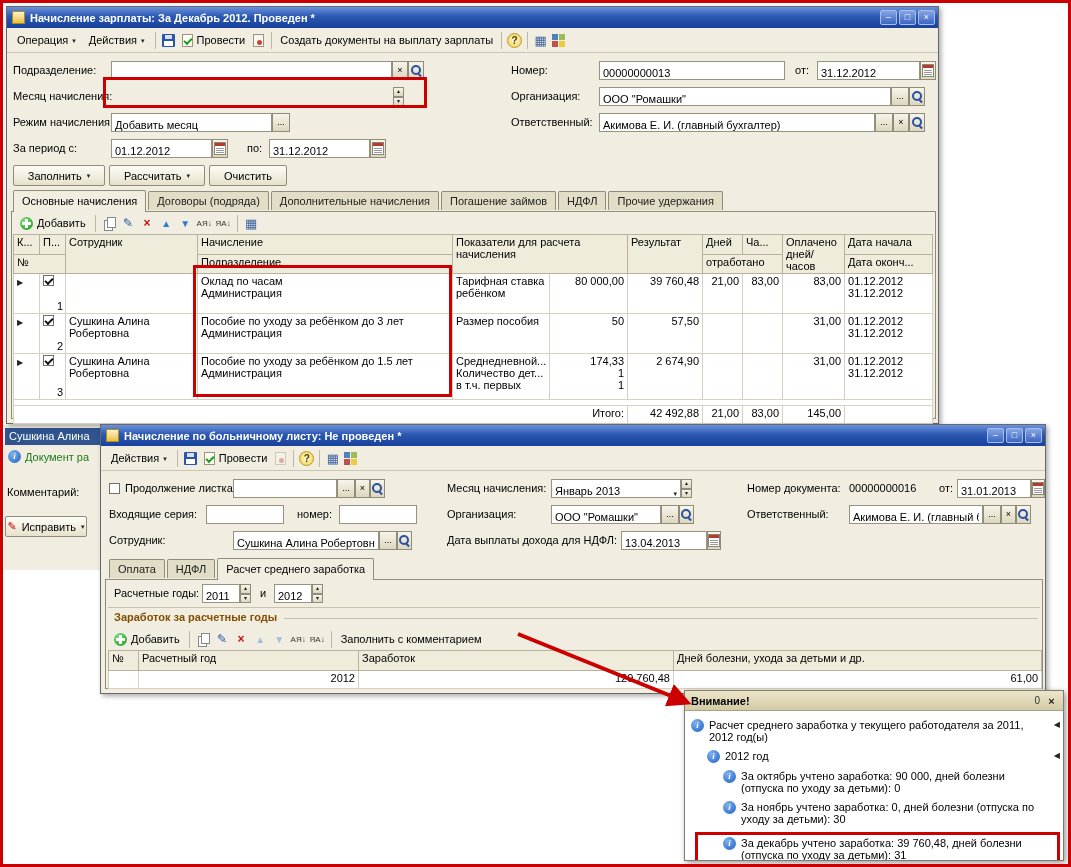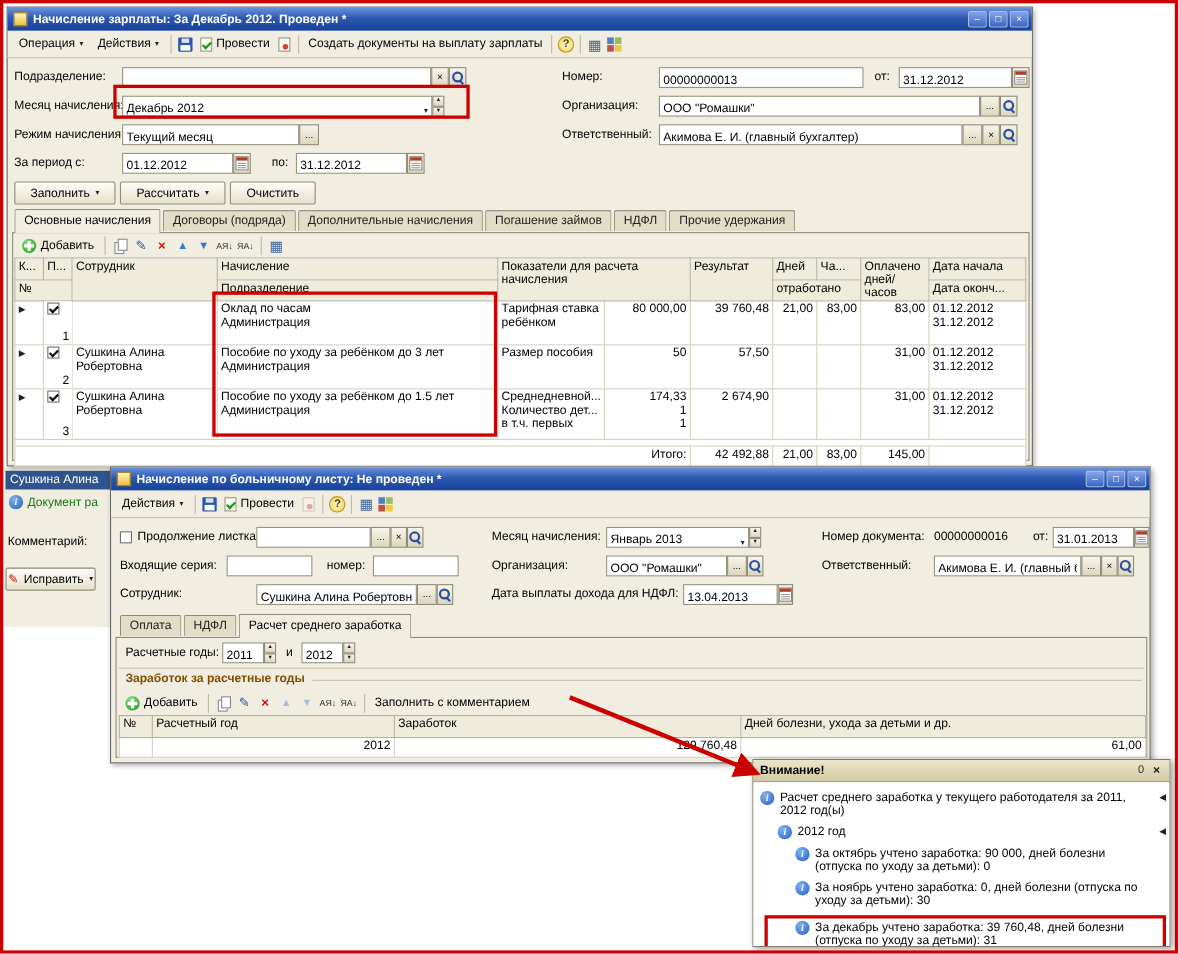--- a/index.html
+++ b/index.html
@@ -164,42 +164,38 @@
       </div>
     <span class="lbl" style="left:788px;top:54px">от:</span>
     <div class="inp" style="left:810px;top:54px;width:103px">
         <span class="val">31.12.2012</span>
       </div>
     <div class="sq" style="left:913px;top:54px;width:16px">
         <span class="i-cal"></span>
       </div>
 
     <span class="lbl" style="left:6px;top:80px">Месяц начисления:</span>
-    <div class="inp" style="left:104px;top:80px;width:282px">
-      <span class="val">Декабрь 2012</span>
-      <span class="caret">▾</span>
-    </div>
     <div class="spin" style="left:386px;top:80px">
       <span>▴</span>
       <span>▾</span>
     </div>
     <span class="lbl" style="left:504px;top:80px">Организация:</span>
     <div class="inp" style="left:592px;top:80px;width:292px">
         <span class="val">ООО "Ромашки"</span>
       </div>
     <div class="sq" style="left:884px;top:80px;width:18px">
         <span>...</span>
       </div>
     <div class="sq" style="left:902px;top:80px;width:16px">
         <span class="i-mag"></span>
       </div>
 
     <span class="lbl" style="left:6px;top:106px">Режим начисления:</span>
     <div class="inp" style="left:104px;top:106px;width:161px">
-        <span class="val">Текущий месяц</span>
+        <span class="val">Добавить месяц</span>
       </div>
     <div class="sq" style="left:265px;top:106px;width:18px">
         <span>...</span>
       </div>
     <span class="lbl" style="left:504px;top:106px">Ответственный:</span>
     <div class="inp" style="left:592px;top:106px;width:276px">
         <span class="val">Акимова Е. И. (главный бухгалтер)</span>
       </div>
     <div class="sq" style="left:868px;top:106px;width:18px">
         <span>...</span>

